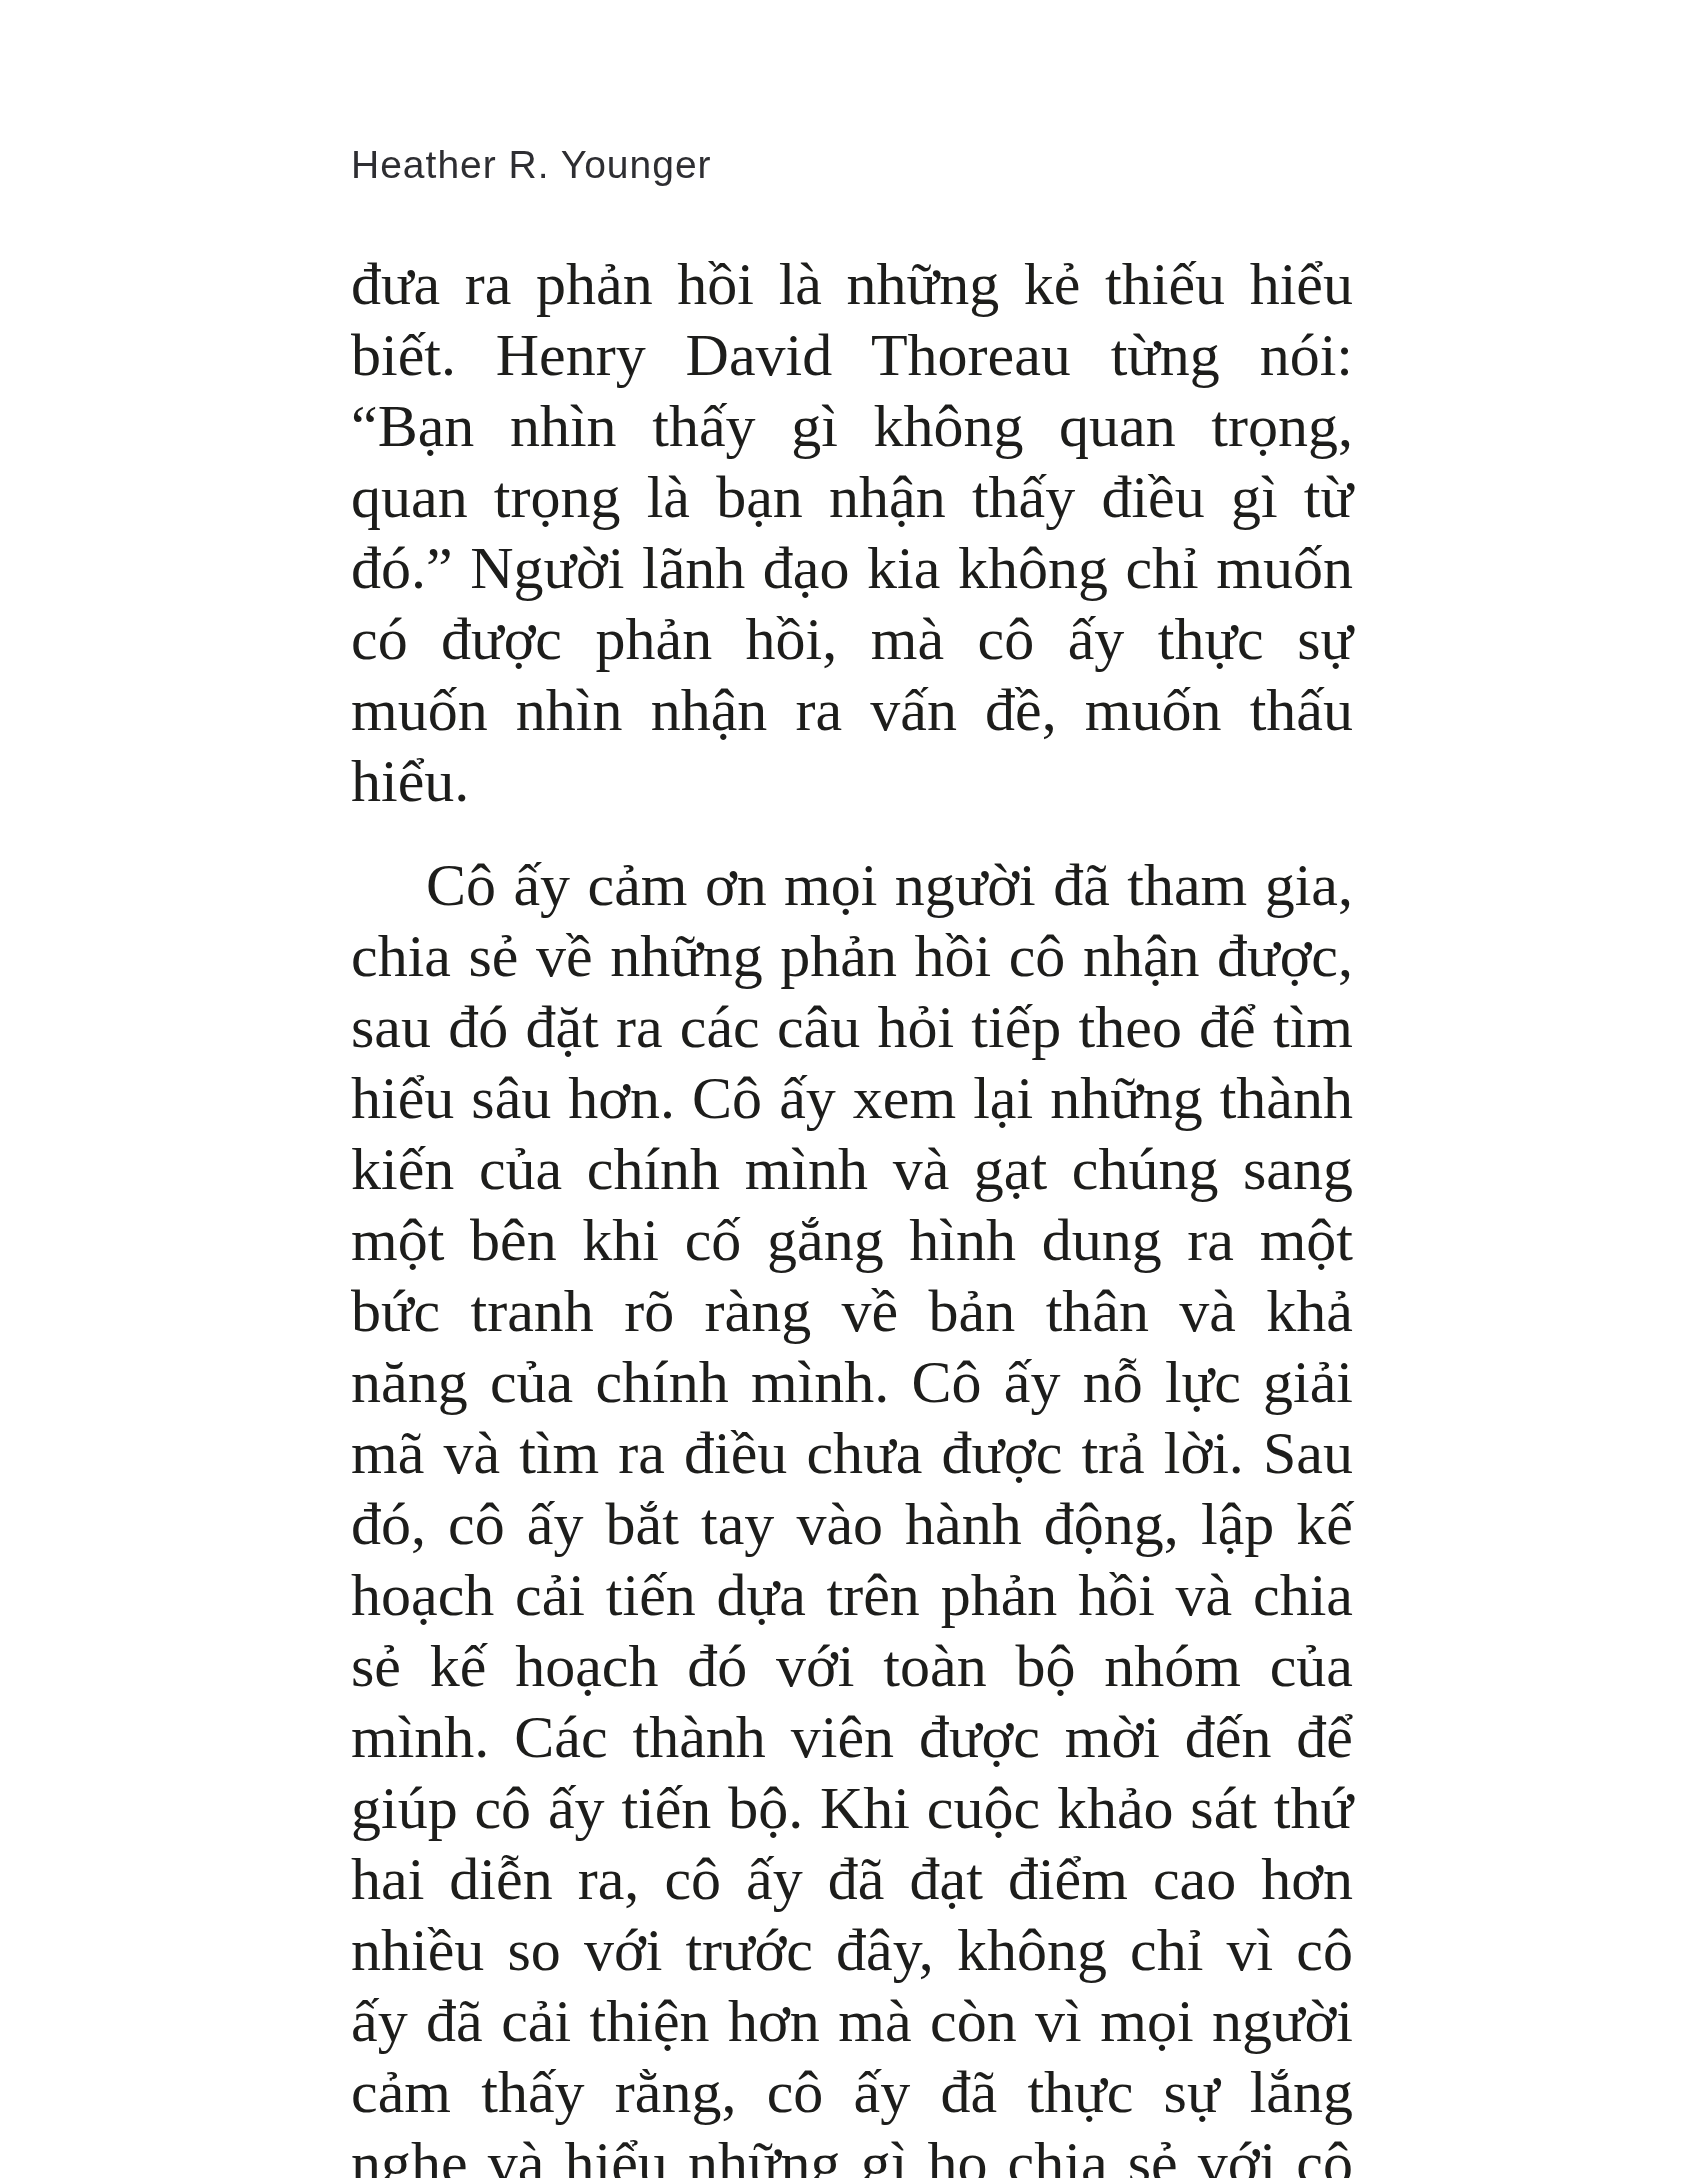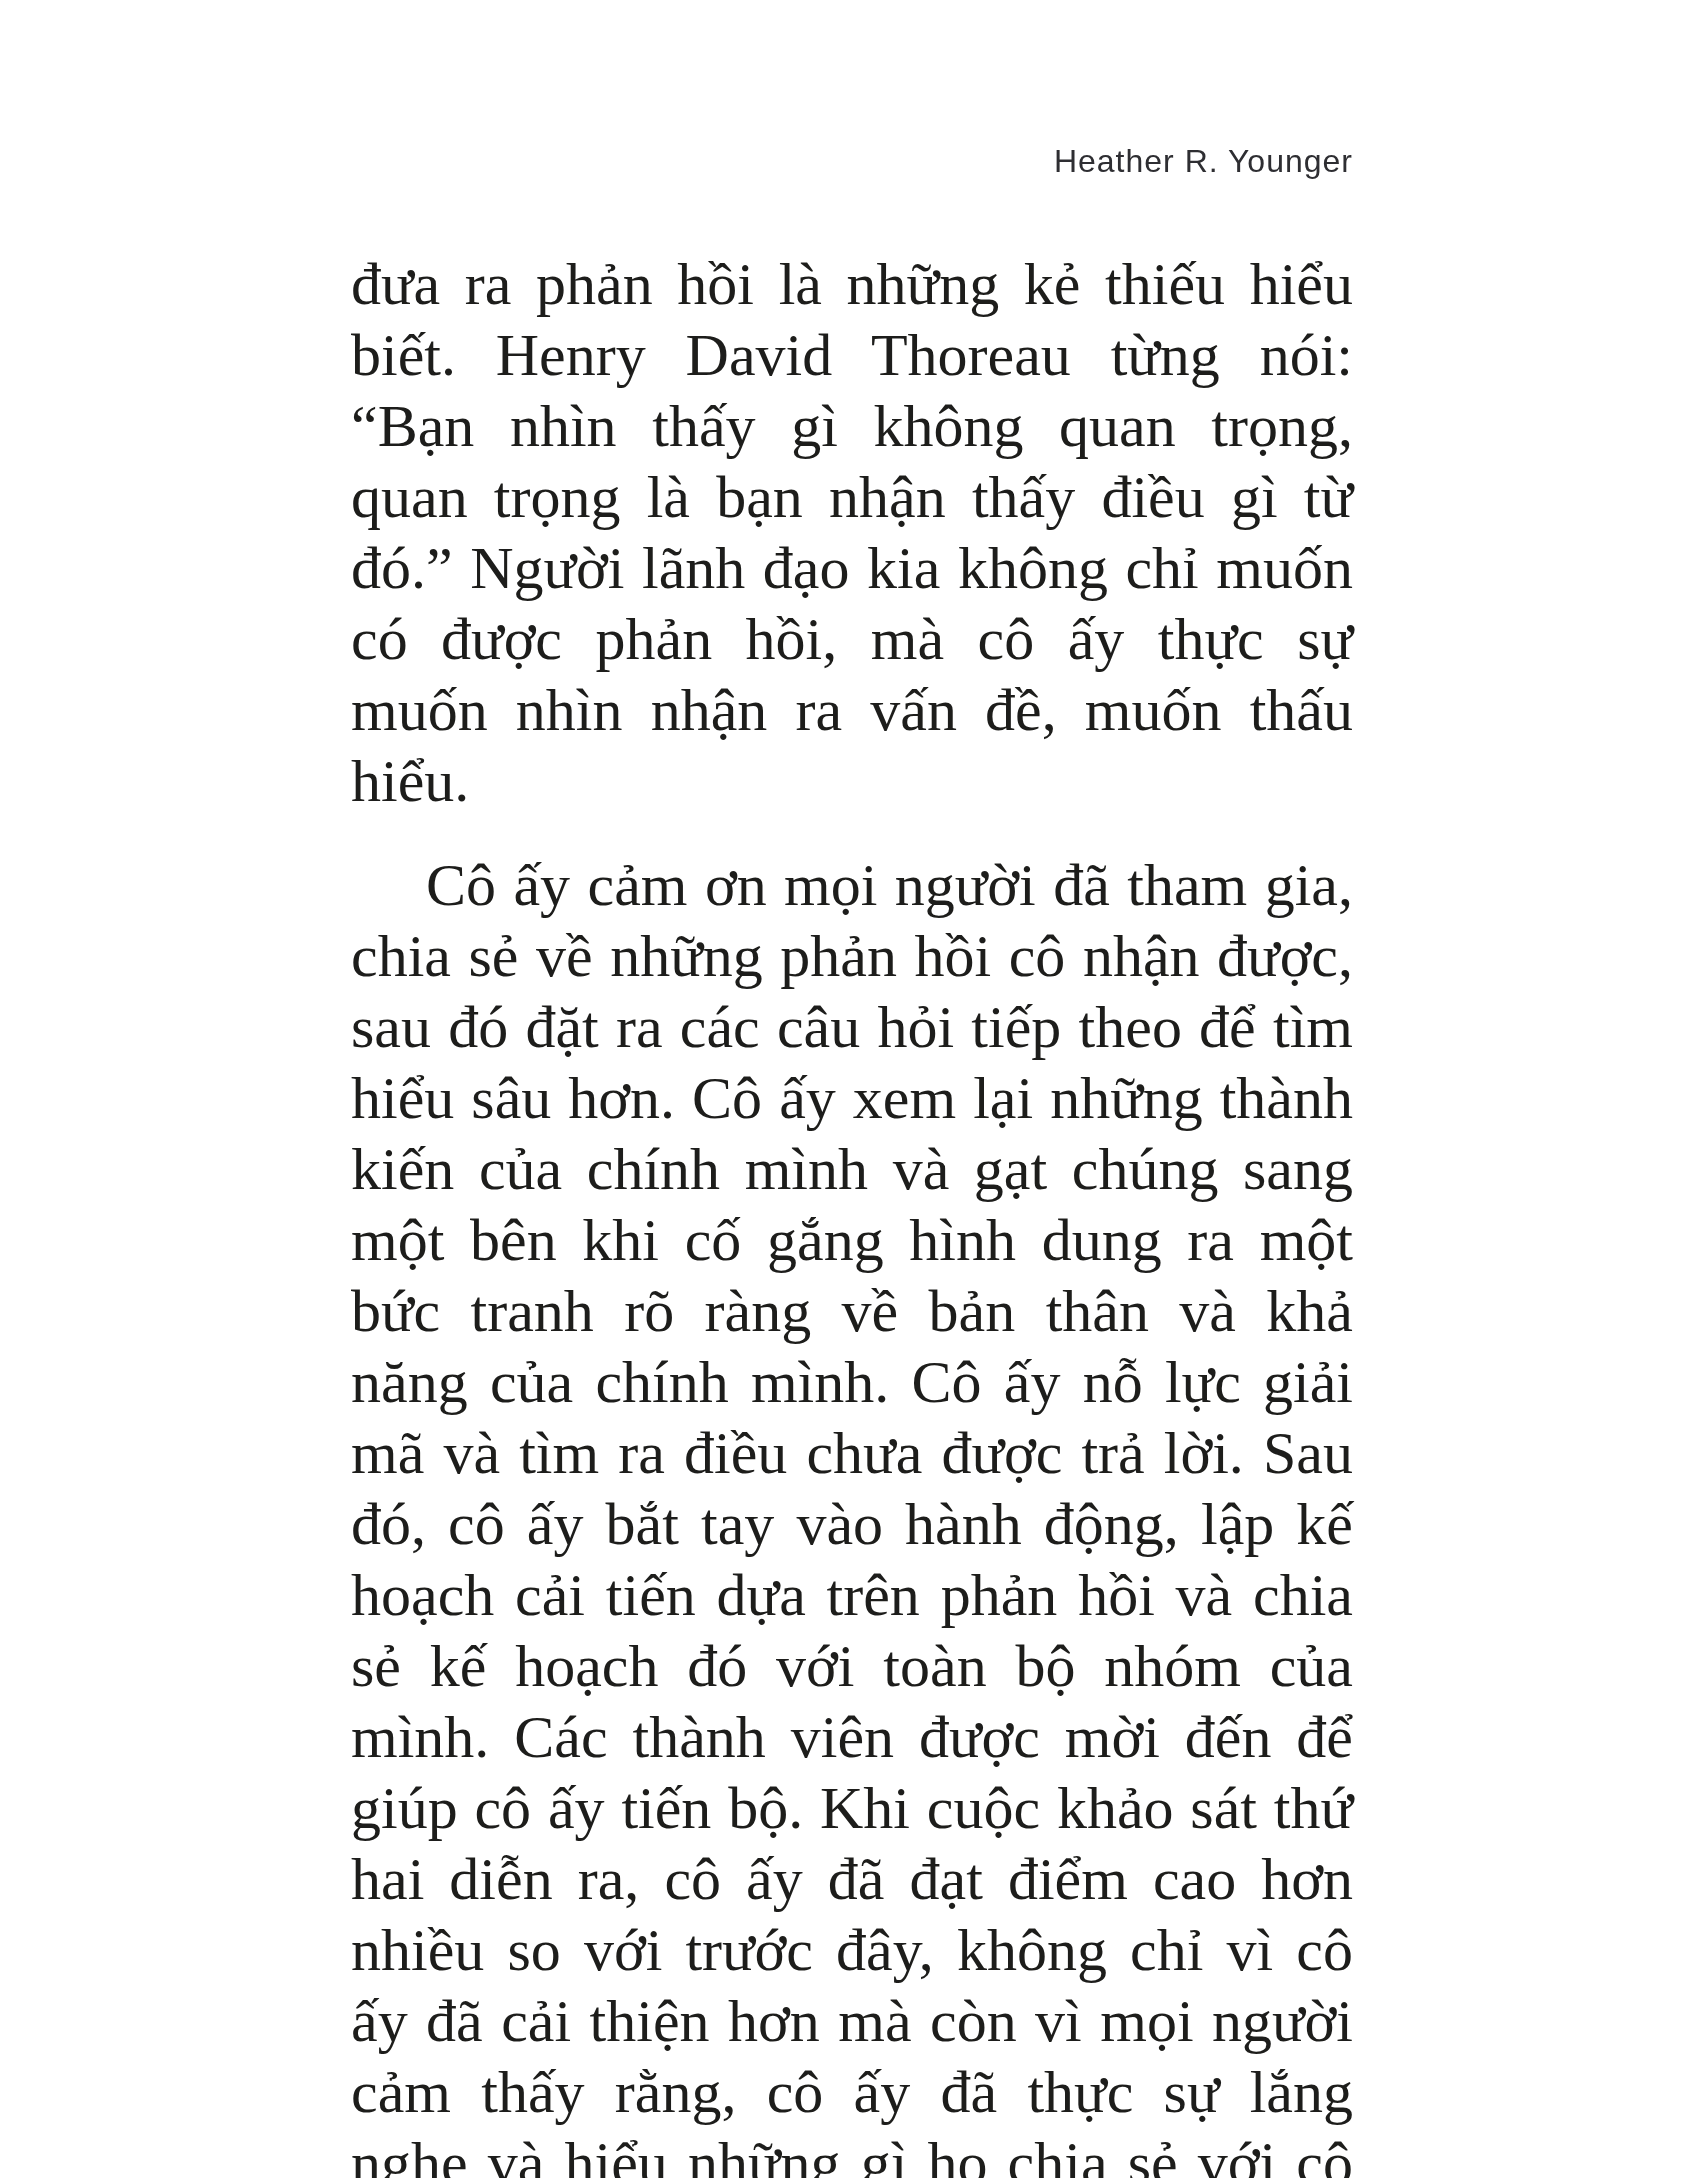--- a/index.html
+++ b/index.html
@@ -13,23 +13,23 @@
     height: 2178px;
     background: #ffffff;
     overflow: hidden;
     font-family: "Liberation Serif", serif;
   }
   .running-header {
     position: absolute;
     top: 143px;
     left: 351px;
     width: 1002px;
-    text-align: right;
+    text-align: left;
     font-family: "Liberation Sans", sans-serif;
-    font-size: 32px;
+    font-size: 39px;
     letter-spacing: 1px;
     color: #2e2e32;
   }
   .body-text {
     position: absolute;
     top: 249px;
     left: 351px;
     width: 1002px;
     font-size: 60px;
     line-height: 71px;

